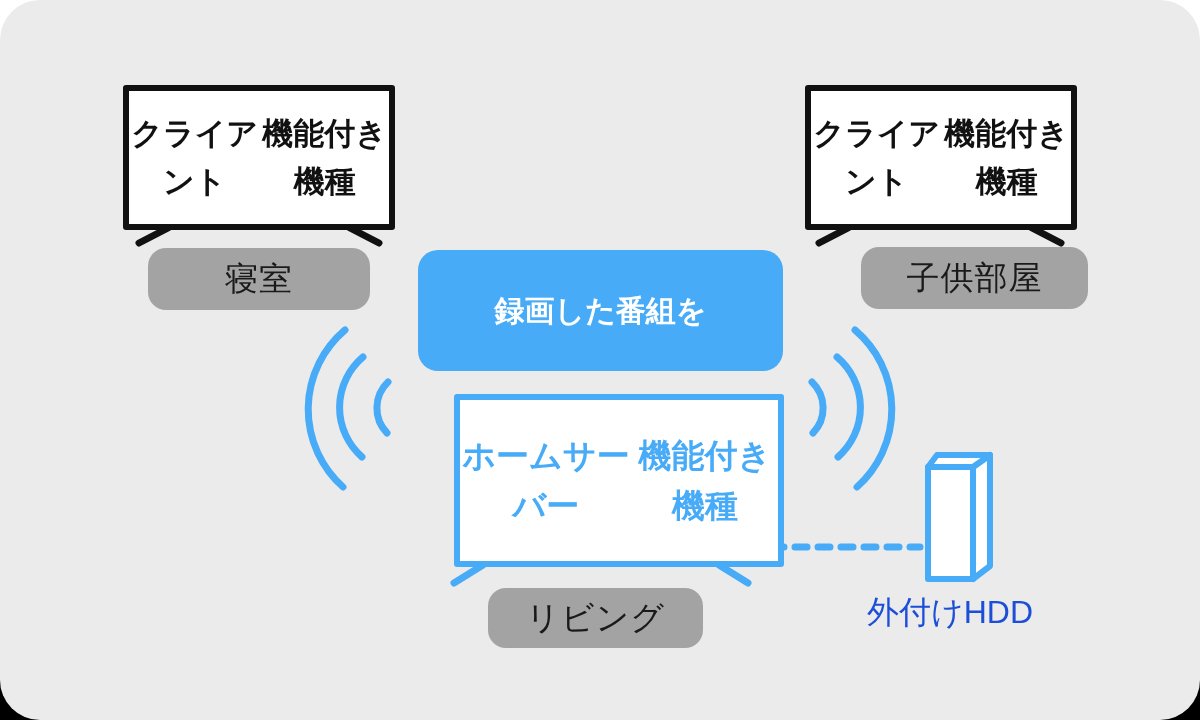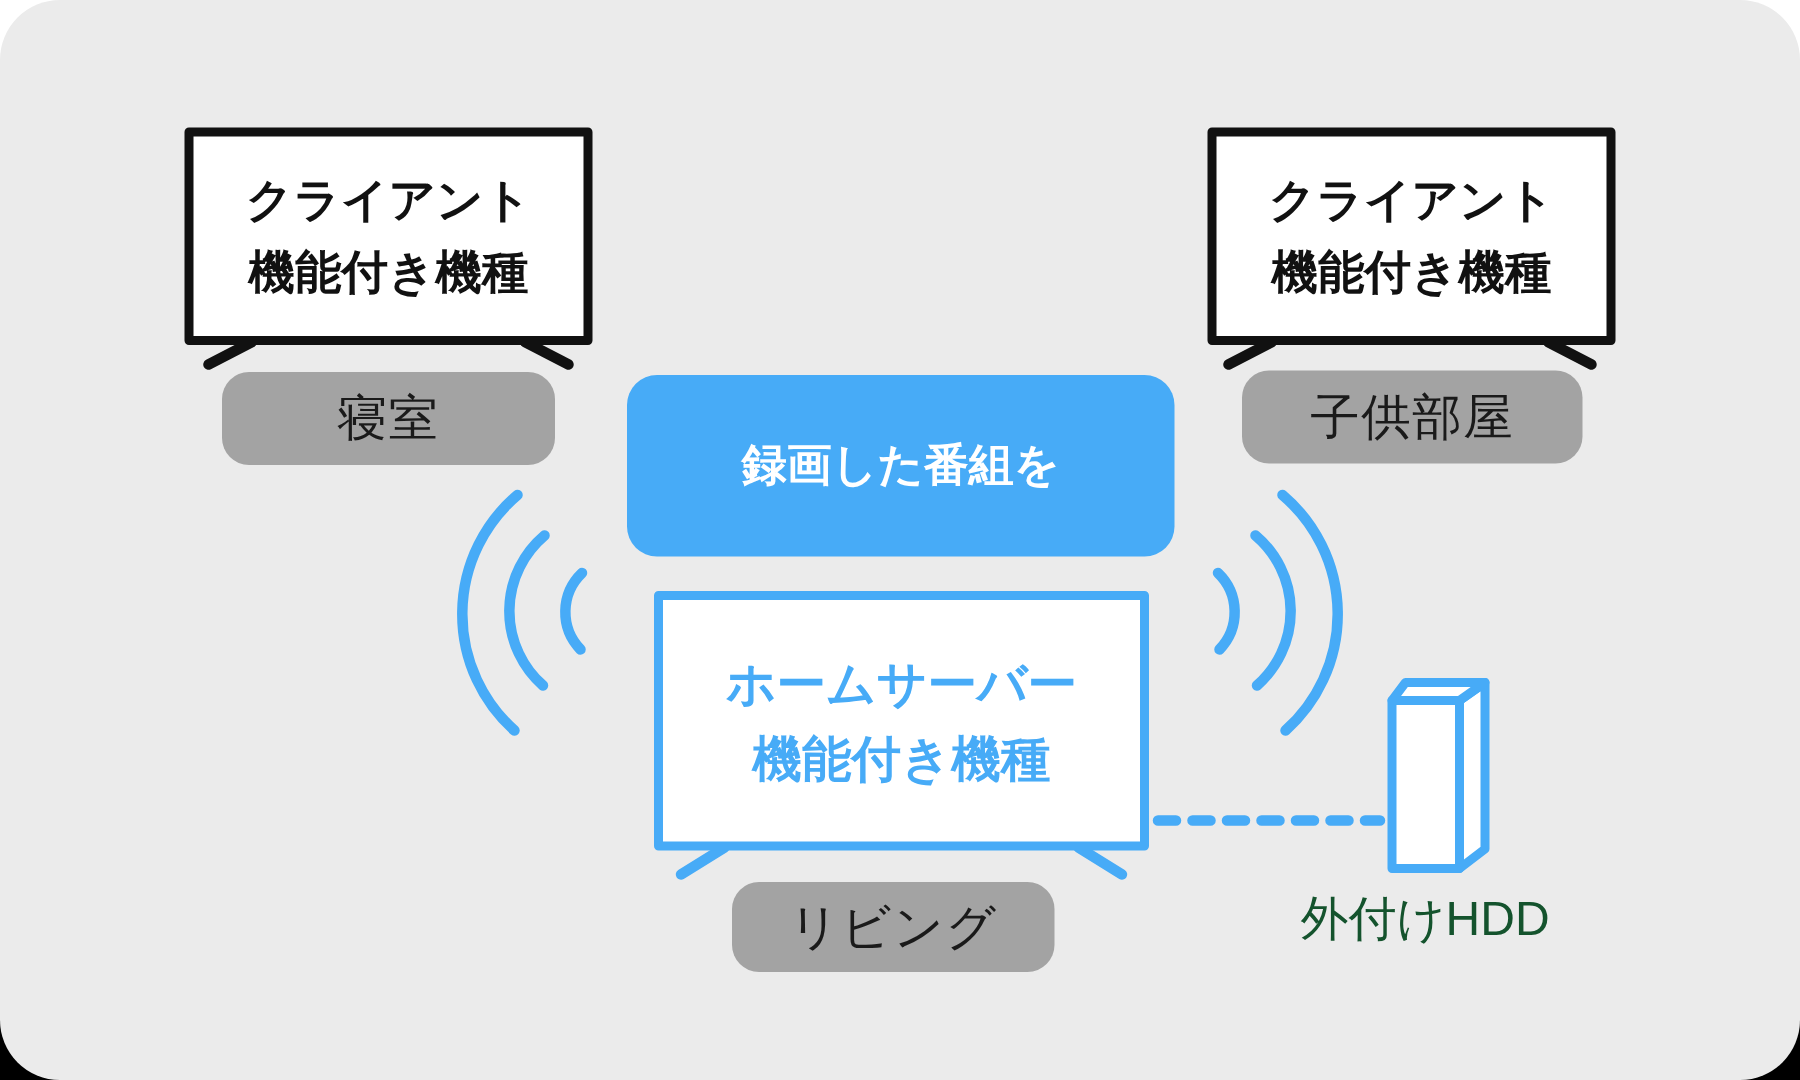--- a/index.html
+++ b/index.html
@@ -15,57 +15,57 @@
   }
   .canvas{
     position:absolute;inset:0;
     background:var(--bg,#ebebeb);
     border-radius:40px;
   }
   .art{position:absolute;left:0;top:0;width:1200px;height:720px;pointer-events:none;}
 
   .tv{
     position:absolute;box-sizing:border-box;background:#ffffff;
-    display:flex;flex-direction:column;justify-content:center;align-items:center;
+    display:flex;flex-direction:row;justify-content:center;align-items:center;
     text-align:center;font-weight:bold;border-radius:3px;
   }
   .tv-client{
     top:85px;width:272px;height:145px;
     border:6px solid var(--ink,#111);
     color:var(--ink,#111);
     font-size:31px;line-height:48px;
   }
   .tv-client.left{left:123px;}
   .tv-client.right{left:805px;}
   .tv-server{
-    left:436px;top:394px;width:330px;height:173px;
+    left:454px;top:394px;width:330px;height:173px;
     border:6px solid var(--accent,#47abf7);
     color:var(--accent,#47abf7);
     font-size:33px;line-height:50px;
   }
 
   .room{
     position:absolute;background:#a3a3a3;border-radius:18px;
     display:flex;align-items:center;justify-content:center;
     font-size:33px;color:#1a1a1a;letter-spacing:1px;
   }
   .room.bedroom{left:148px;top:248px;width:222px;height:62px;}
-  .room.kids{left:828px;top:247px;width:227px;height:62px;}
+  .room.kids{left:861px;top:247px;width:227px;height:62px;}
   .room.living{left:488px;top:588px;width:215px;height:60px;}
 
   .callout{
     position:absolute;left:418px;top:250px;width:365px;height:121px;
     background:var(--accent,#47abf7);border-radius:20px;
     display:flex;flex-direction:column;justify-content:center;align-items:center;
     color:#ffffff;font-weight:bold;font-size:30px;line-height:42px;text-align:center;
   }
 
   .hdd-label{
     position:absolute;left:950px;top:591px;transform:translateX(-50%);
-    font-size:32px;color:#14532d;white-space:nowrap;
+    font-size:32px;color:#1d4ed8;white-space:nowrap;
   }
 
   .leg-black{stroke:var(--ink,#111);stroke-width:7;stroke-linecap:round;fill:none;}
   .leg-blue{stroke:var(--accent,#47abf7);stroke-width:7;stroke-linecap:round;fill:none;}
   .wifi{stroke:var(--accent,#47abf7);stroke-width:7;stroke-linecap:round;fill:none;}
   .dash{stroke:var(--accent,#47abf7);stroke-width:7;stroke-linecap:round;stroke-dasharray:12 11;fill:none;}
   .hdd-face{fill:#ffffff;stroke:var(--accent,#47abf7);stroke-width:6;stroke-linejoin:round;}
 </style>
 </head>
 <body>

